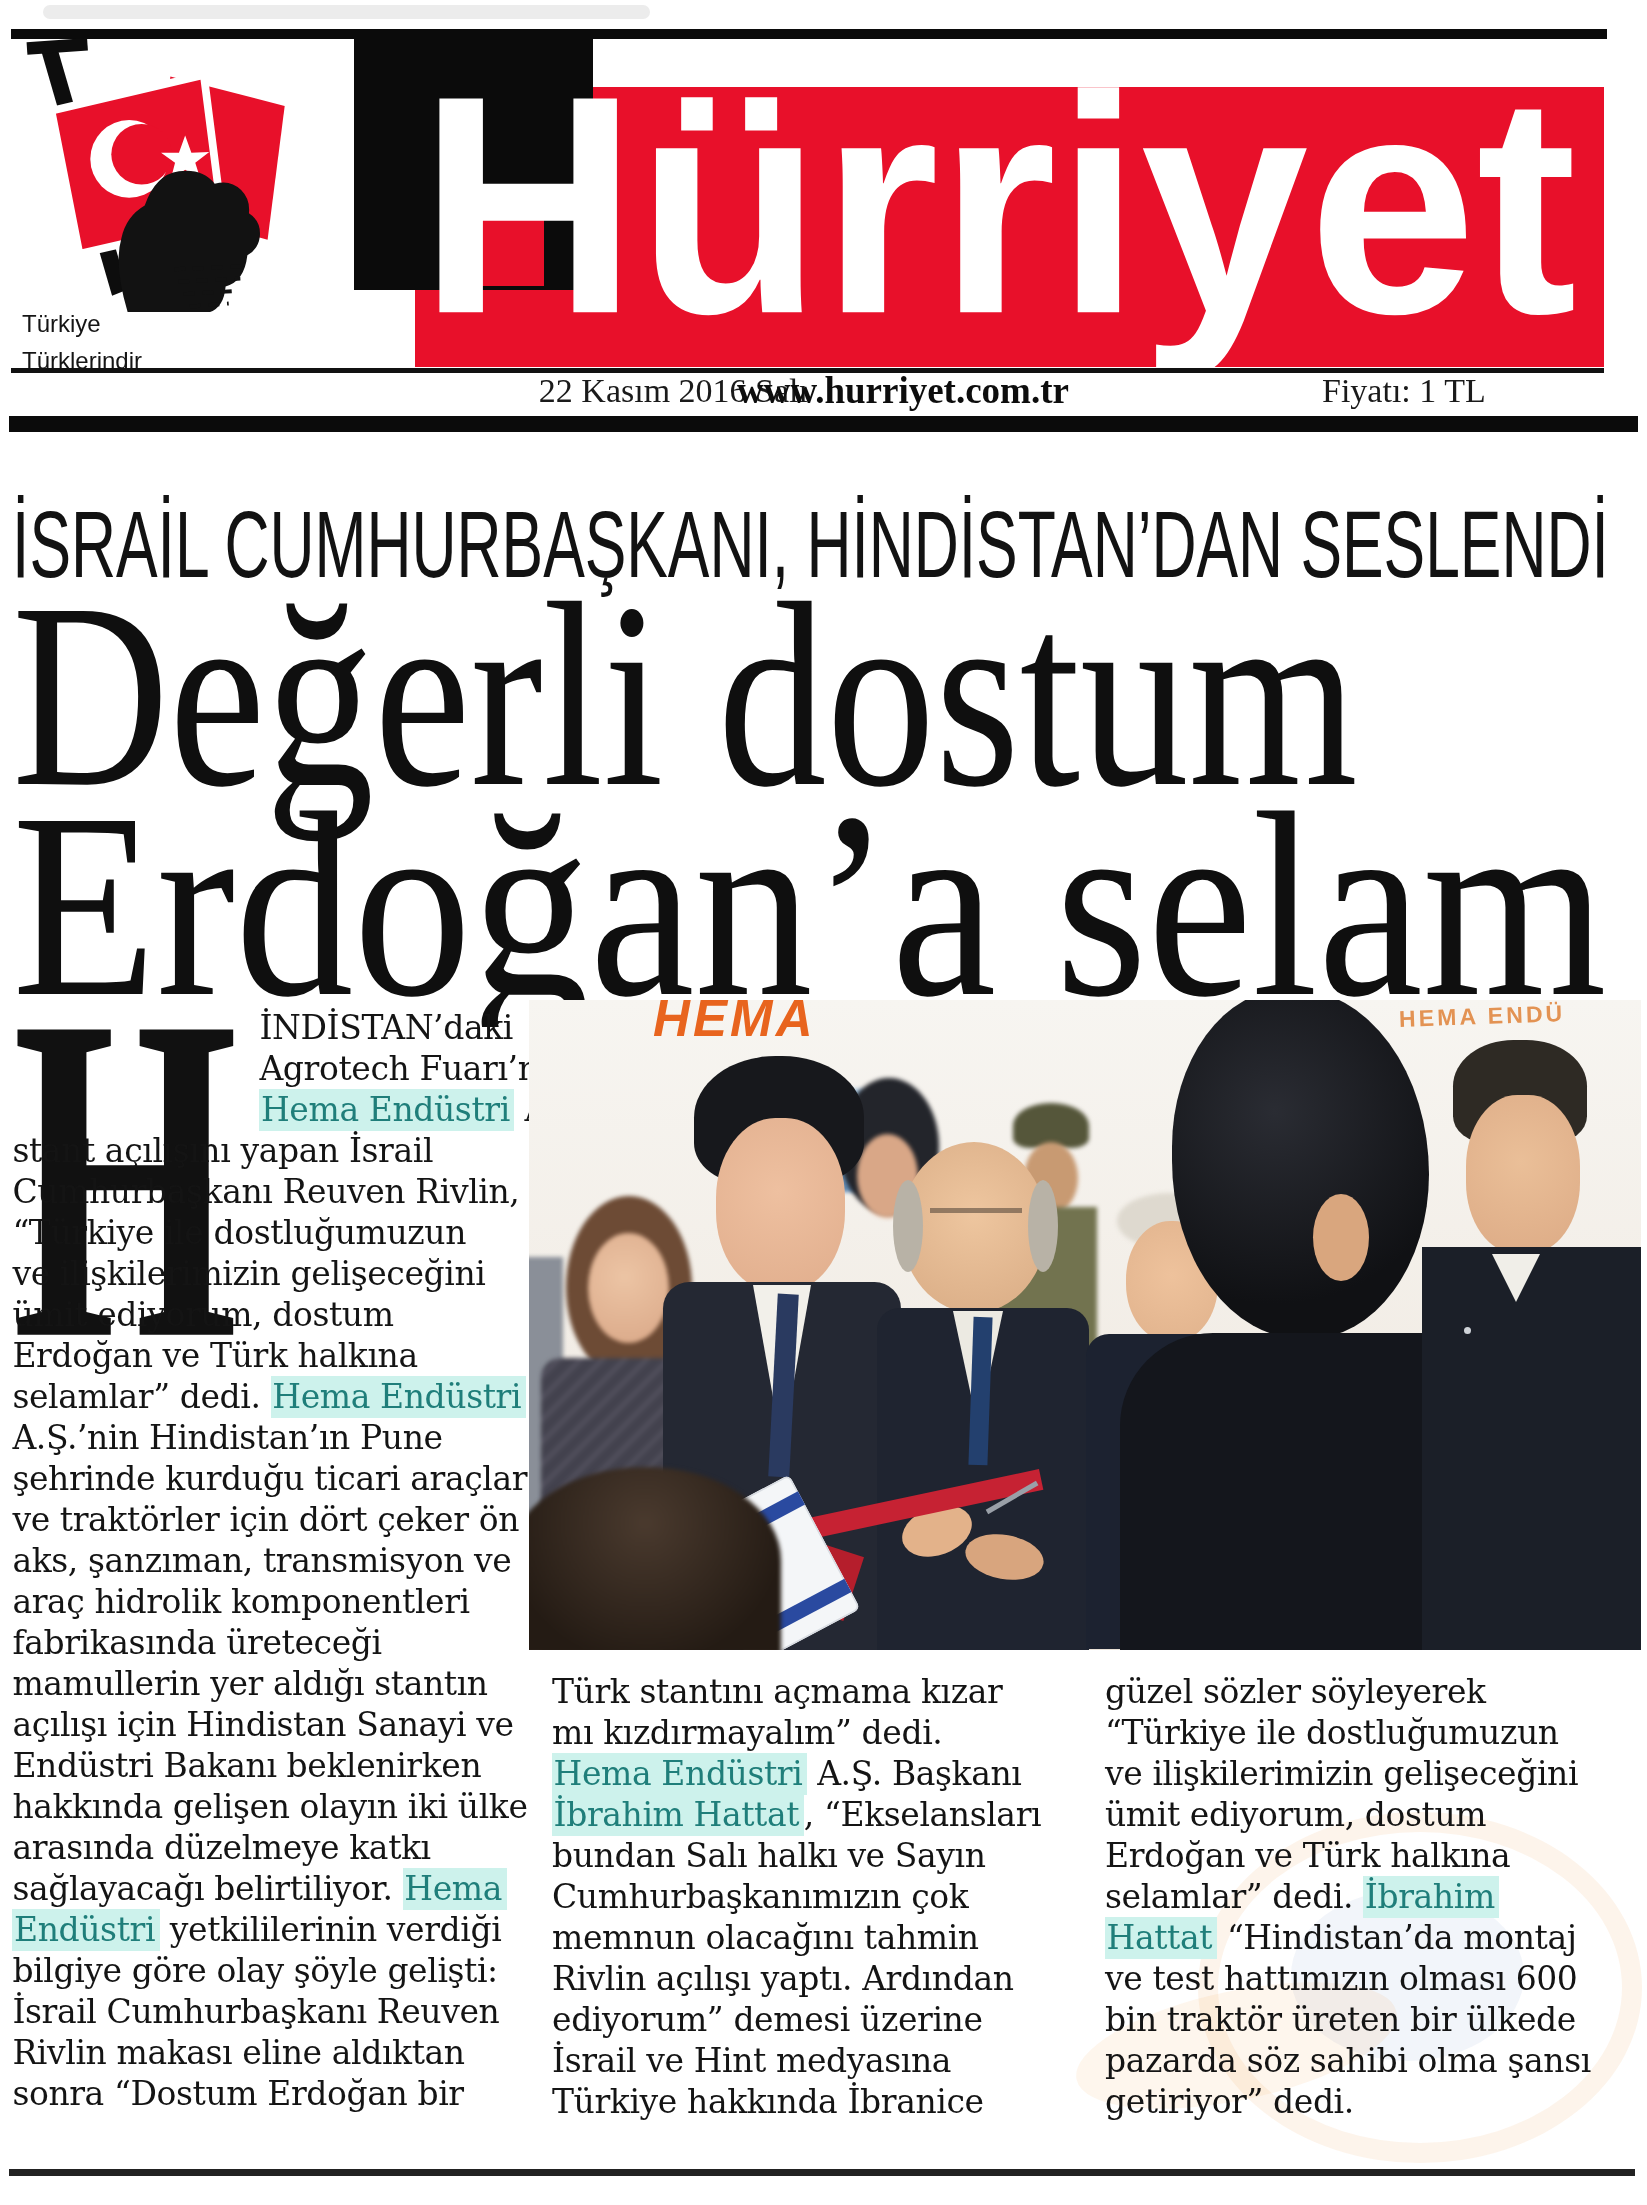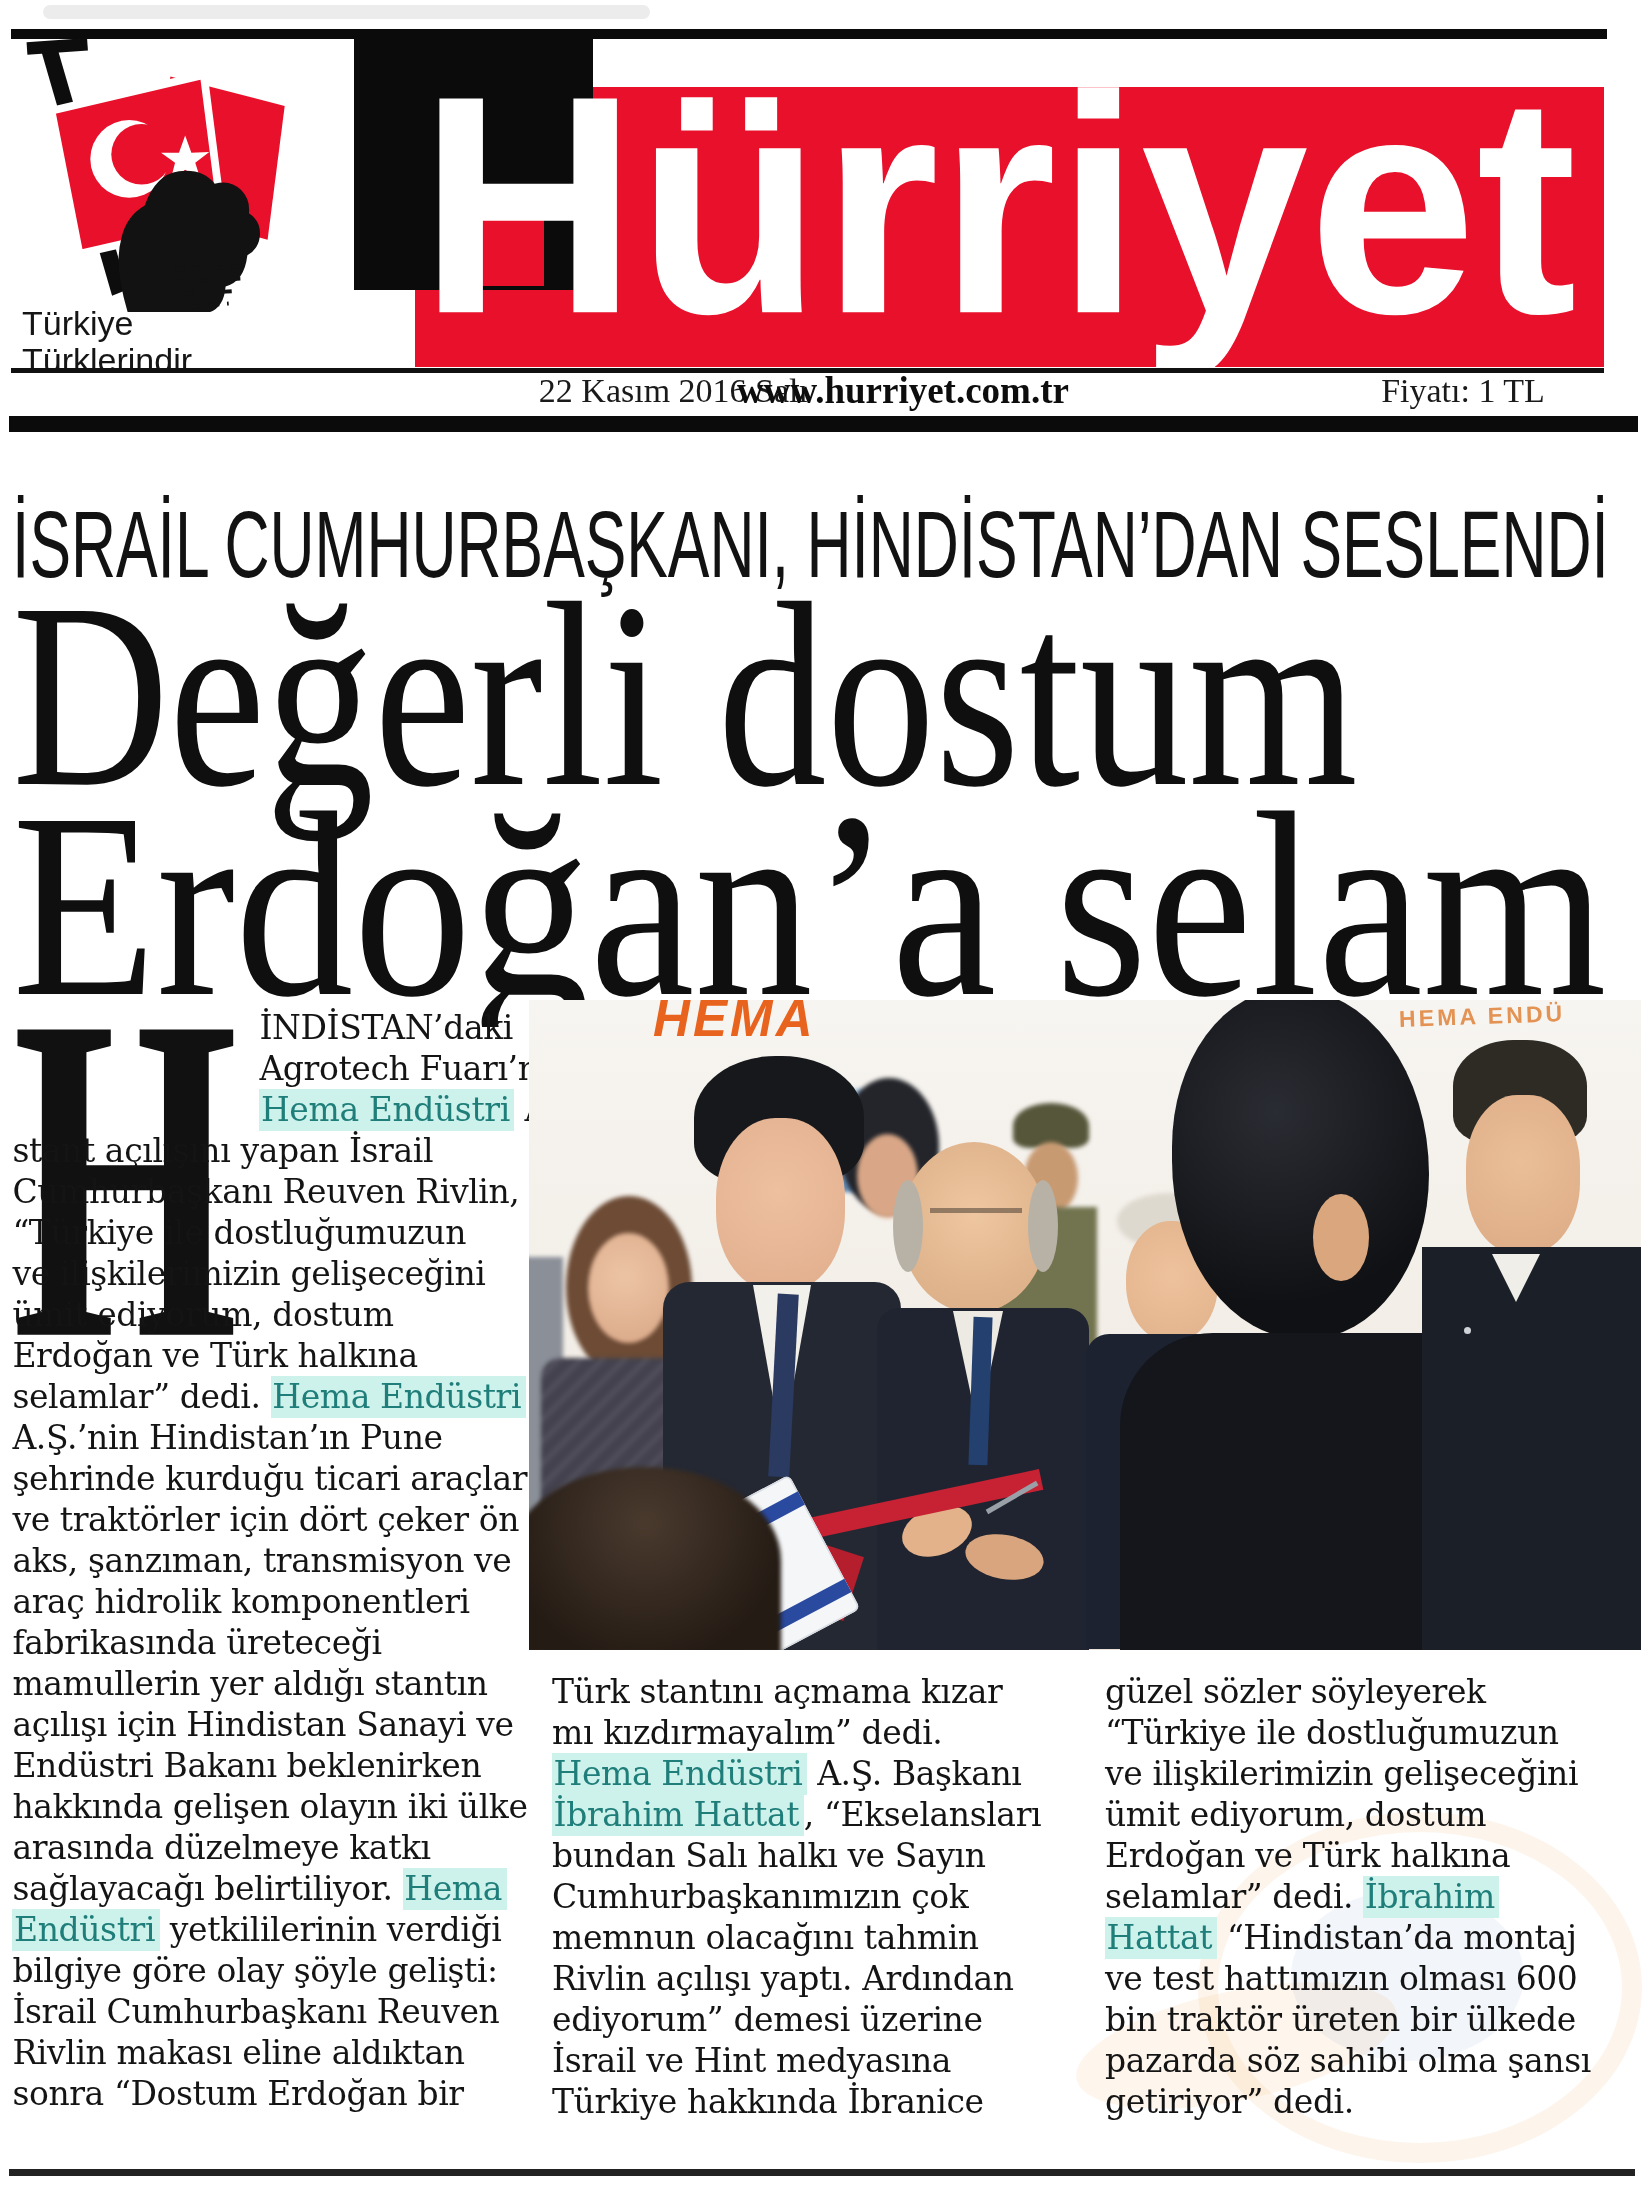--- a/index.html
+++ b/index.html
@@ -7,26 +7,26 @@
         font-family:"DejaVu Serif",serif;color:#161616;}
   .abs{position:absolute;}
 
   
   .scanbar{left:43px;top:4.7px;width:607px;height:14px;background:#ececec;border-radius:7px;}
   .topbar{left:11px;top:29px;width:1596px;height:10px;background:#0b0b0b;}
   .masthead-red{left:415px;top:87px;width:1189px;height:280px;background:#e8102a;}
   .masthead-black{left:354px;top:33px;width:239px;height:257px;background:#0b0b0b;}
   .masthead-notch{left:476px;top:216px;width:68px;height:70px;background:#e8102a;}
   .motto{left:22px;top:305px;width:311px;font-family:"Liberation Sans",sans-serif;
-         font-size:34px;line-height:37px;color:#151515;}
+         font-size:24px;line-height:37px;color:#151515;}
   .dateline{font-family:"Liberation Serif",serif;font-size:34px;color:#1a1a1a;text-align:right;}
   .date-left{left:404px;top:372px;width:404px;}
   .website{left:685px;top:369px;width:436px;text-align:center;
            font-family:Liberation Serif, serif;font-weight:bold;font-size:37px;color:#0d0d0d;}
-  .price{left:1322px;top:372px;width:282px;text-align:center;}
+  .price{left:1322px;top:372px;width:282px;text-align:left;}
   .rule-thin{left:11px;top:368px;width:1593px;height:4.7px;background:#111;}
   .rule-thick{left:9.3px;top:416px;width:1629px;height:15.6px;background:#0b0b0b;}
 
   
   .kicker-svg{left:9.3px;top:482px;}
   .headline-svg{left:9.3px;top:591px;}
 
   
   .col{position:absolute;font-family:"DejaVu Serif",serif;font-size:33px;
        letter-spacing:-0.4px;color:#141414;}

